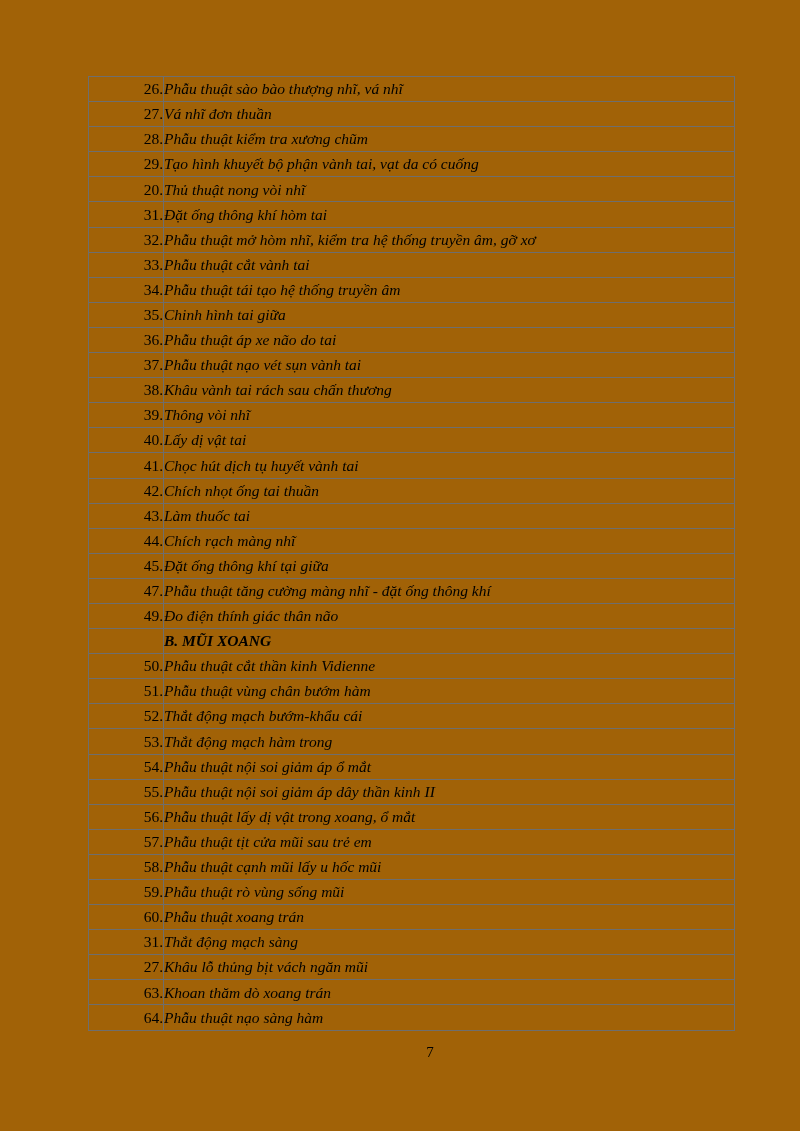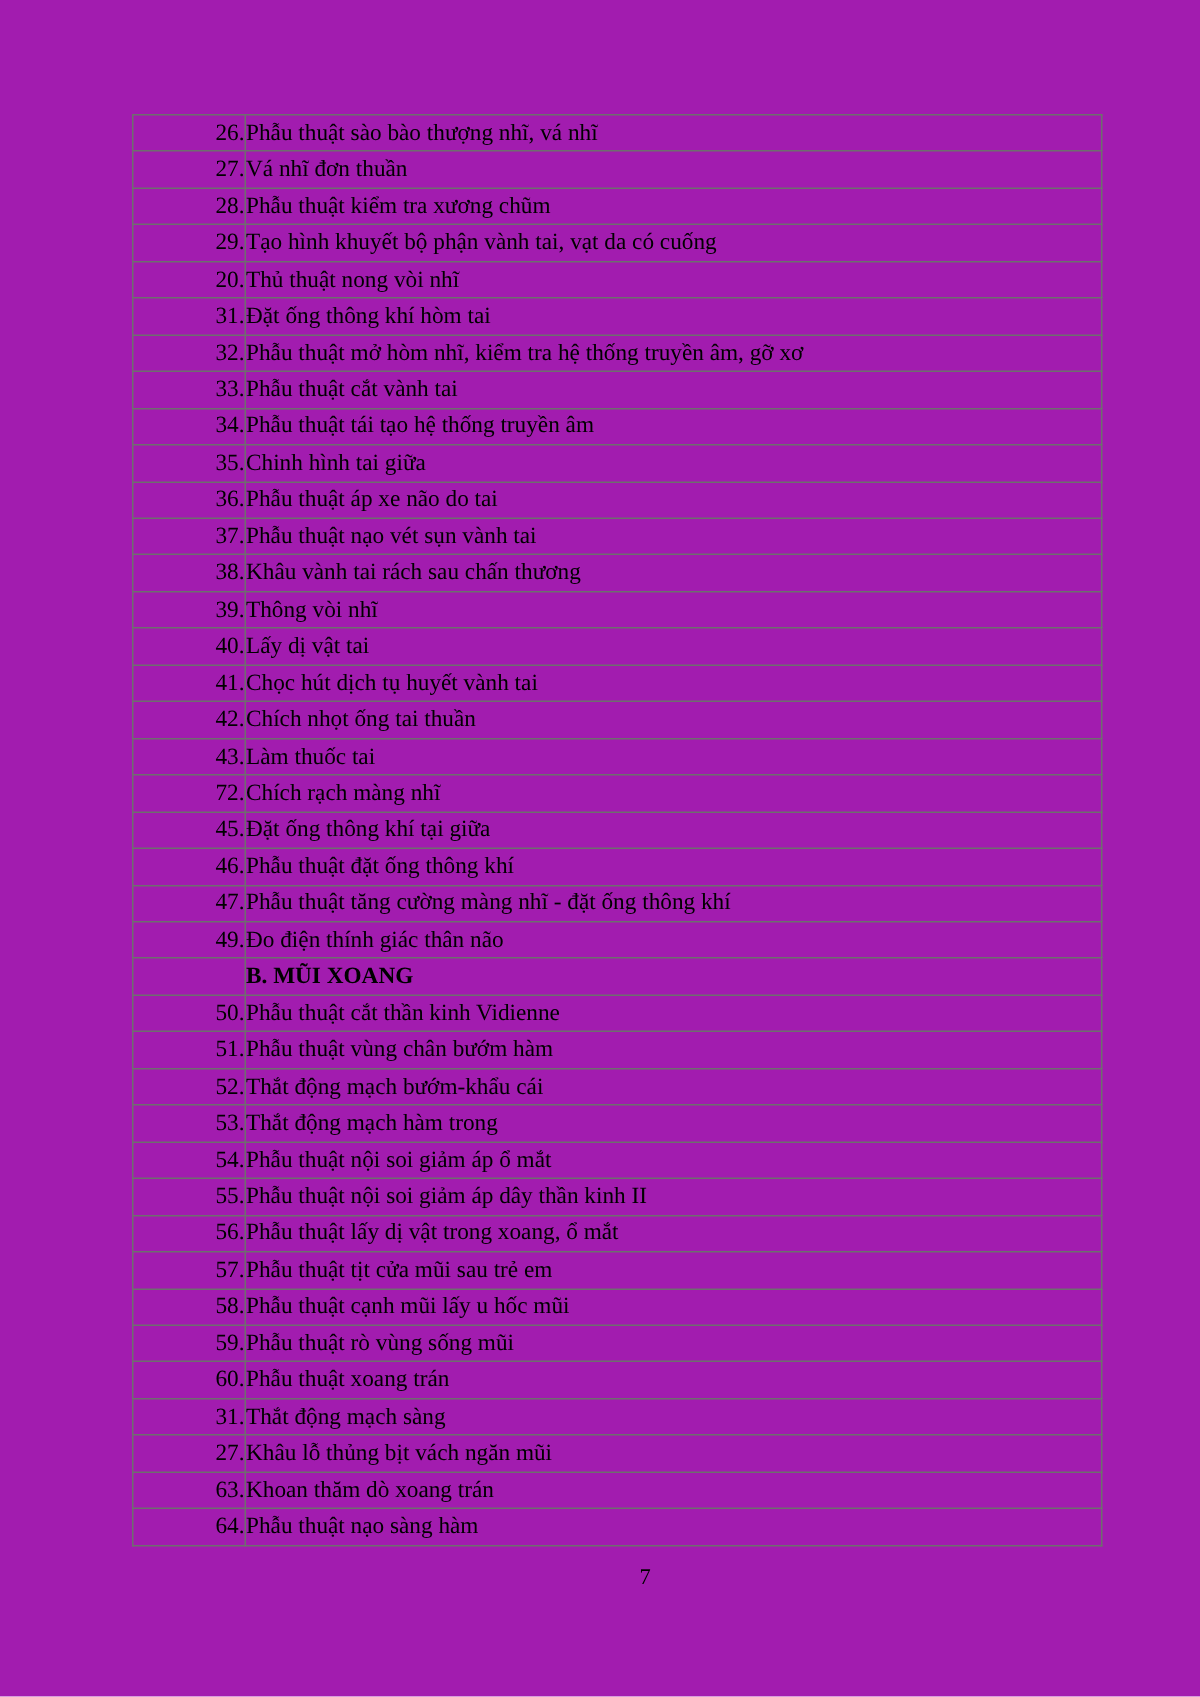--- a/index.html
+++ b/index.html
@@ -4,21 +4,21 @@
 <style>
   html, body {
     margin: 0;
     padding: 0;
     background: #ffffff;
   }
   .page {
     position: relative;
     width: 800px;
     height: 1131px;
-    background: #a21caf;
+    background: #a16207;
     font-family: "Liberation Serif", "DejaVu Serif", serif;
     color: #000000;
     overflow: hidden;
   }
   table.proc-table {
     position: absolute;
     left: 88px;
     top: 76px;
     width: 647px;
     height: 955px;
@@ -35,20 +35,21 @@
     overflow: hidden;
   }
   td.num-cell {
     width: 75px;
     text-align: right;
     padding-right: 9px;
     box-sizing: border-box;
   }
   td.text-cell {
     padding-left: 9px;
+    font-style: italic;
   }
   tr.section-row td.text-cell {
     font-weight: bold;
     margin-left: 32px;
   }
   .page-number {
     position: absolute;
     left: 0;
     top: 1044px;
     width: 860px;
@@ -129,30 +130,26 @@
         </tr>
         <tr>
           <td class="num-cell">42.</td>
           <td class="text-cell">Chích nhọt ống tai thuần</td>
         </tr>
         <tr>
           <td class="num-cell">43.</td>
           <td class="text-cell">Làm thuốc tai</td>
         </tr>
         <tr>
-          <td class="num-cell">72.</td>
+          <td class="num-cell">44.</td>
           <td class="text-cell">Chích rạch màng nhĩ</td>
         </tr>
         <tr>
           <td class="num-cell">45.</td>
           <td class="text-cell">Đặt ống thông khí tại giữa</td>
-        </tr>
-        <tr>
-          <td class="num-cell">46.</td>
-          <td class="text-cell">Phẫu thuật đặt ống thông khí</td>
         </tr>
         <tr>
           <td class="num-cell">47.</td>
           <td class="text-cell">Phẫu thuật tăng cường màng nhĩ - đặt ống thông khí</td>
         </tr>
         <tr>
           <td class="num-cell">49.</td>
           <td class="text-cell">Đo điện thính giác thân não</td>
         </tr>
         <tr class="section-row">

